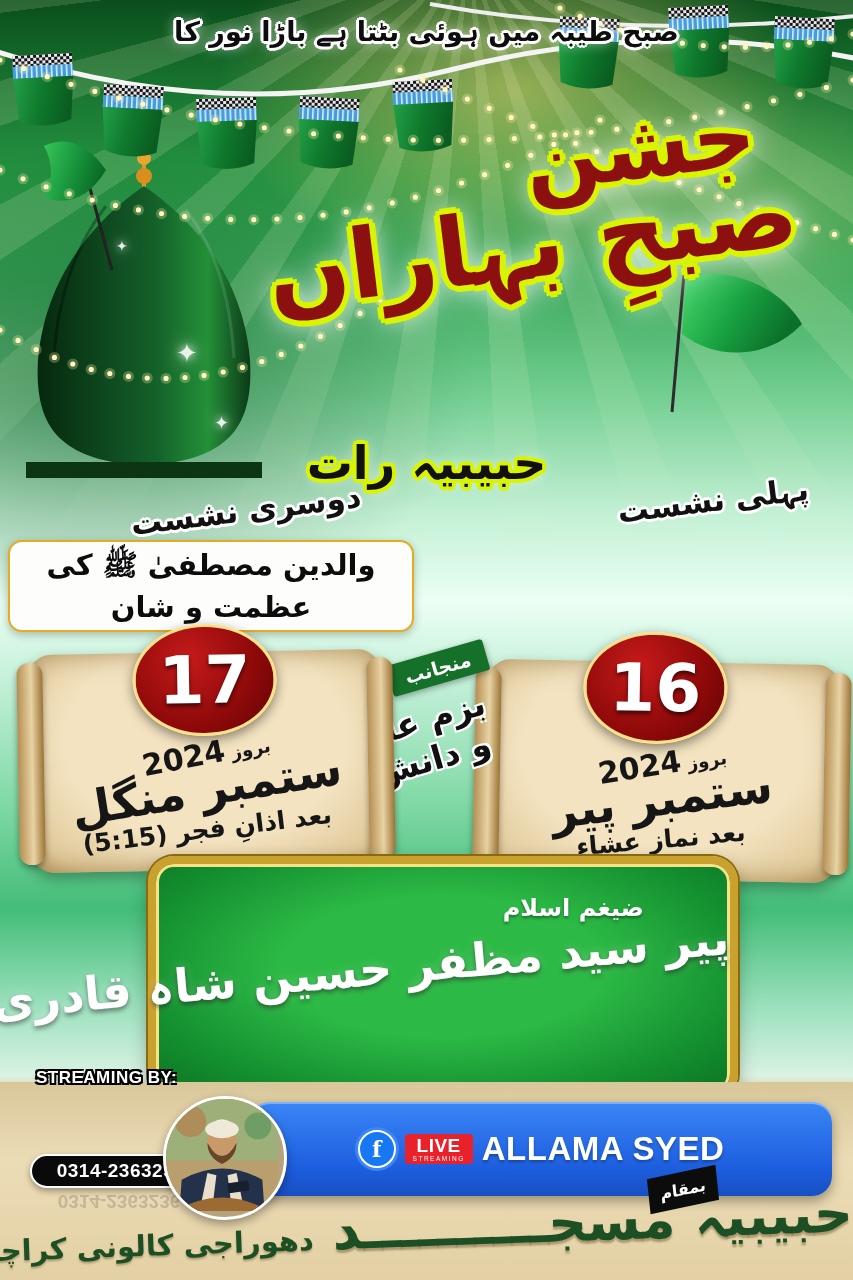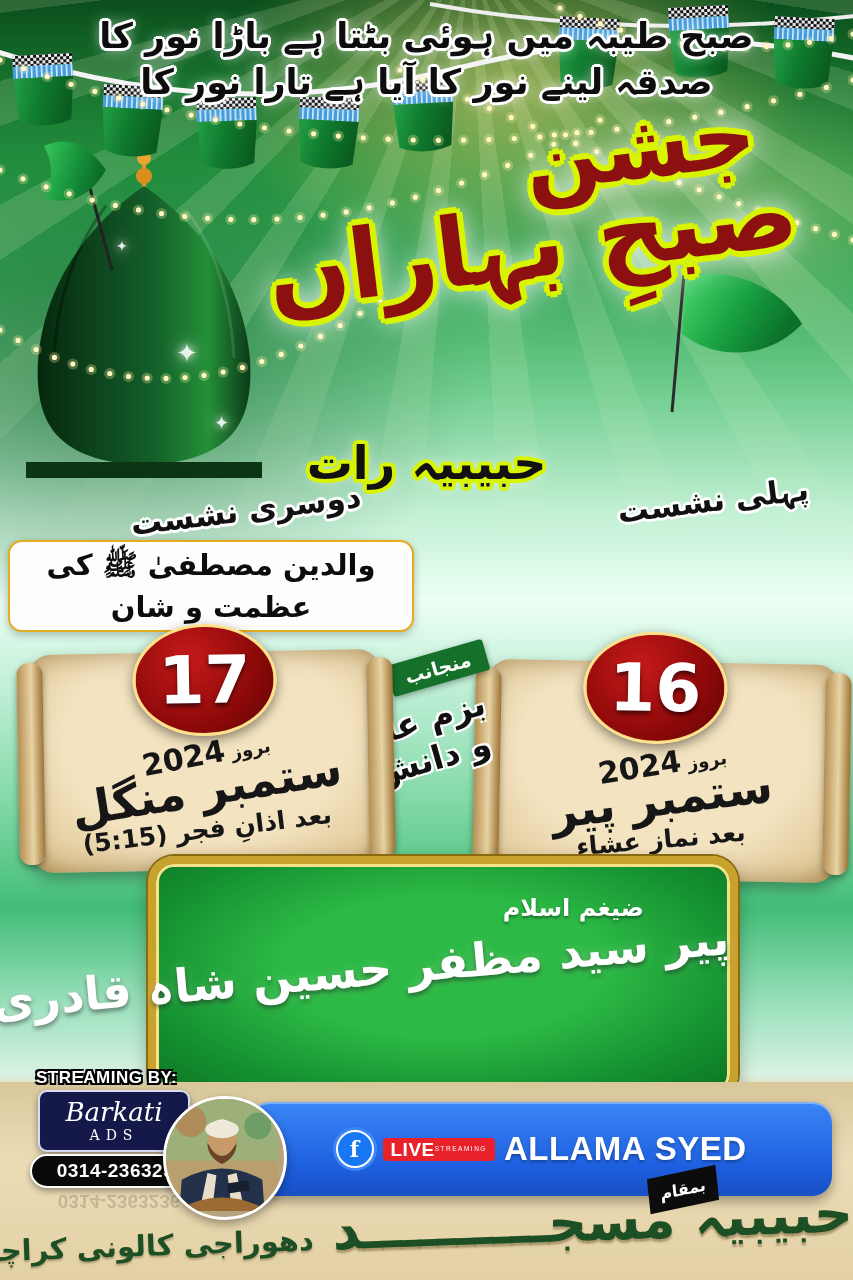--- a/index.html
+++ b/index.html
@@ -15,21 +15,21 @@
       radial-gradient(ellipse 300px 200px at 88% 16%, rgba(255,236,160,.30), transparent 70%),
       radial-gradient(ellipse 500px 320px at 12% 30%, rgba(6,60,22,.45), transparent 75%);}
   .rays{height:560px;background:repeating-conic-gradient(from 55deg at 55% -8%,
       rgba(255,255,215,.14) 0deg 5deg, rgba(255,255,215,0) 5deg 13deg);
       -webkit-mask-image:linear-gradient(180deg,#000 55%,transparent);mask-image:linear-gradient(180deg,#000 55%,transparent);}
   svg.deco{position:absolute;pointer-events:none;}
   .sparkle{position:absolute;color:#fff;pointer-events:none;
     text-shadow:0 0 8px #fff,0 0 18px #ffe;opacity:.9;}
   
   .rtl{direction:rtl;}
-  .verse{position:absolute;width:100%;text-align:center;font-weight:bold;font-size:35px;color:#0d0d0d;
+  .verse{position:absolute;width:100%;text-align:center;font-weight:bold;font-size:27px;color:#0d0d0d;
     text-shadow:-2px -2px 0 #fff,2px -2px 0 #fff,-2px 2px 0 #fff,2px 2px 0 #fff,0 3px 0 #fff,0 -3px 0 #fff,3px 0 0 #fff,-3px 0 0 #fff,0 0 14px rgba(255,255,255,.95);}
   .title{position:absolute;left:235px;top:116px;width:585px;transform:rotate(-7deg);}
   .ttl{font-weight:bold;color:#8c1010;line-height:1.05;
     text-shadow:-4px -4px 0 #d9f400,4px -4px 0 #d9f400,-4px 4px 0 #d9f400,4px 4px 0 #d9f400,-6px 0 0 #d9f400,6px 0 0 #d9f400,0 -6px 0 #d9f400,0 6px 0 #d9f400,0 0 24px rgba(255,255,255,.95),0 0 44px rgba(255,255,255,.7);}
   .ttl-jashn{font-size:88px;text-align:right;padding-right:58px;}
   .ttl-subah{font-size:96px;text-align:center;margin-top:-14px;}
   .bari{position:absolute;top:436px;width:100%;text-align:center;font-size:46px;font-weight:bold;color:#111;
     text-shadow:-3px -3px 0 #d9f400,3px -3px 0 #d9f400,-3px 3px 0 #d9f400,3px 3px 0 #d9f400,0 4px 0 #d9f400,0 -4px 0 #d9f400,4px 0 0 #d9f400,-4px 0 0 #d9f400,0 0 16px rgba(255,255,255,.9);}
   .sess-label{position:absolute;font-size:31px;font-weight:bold;color:#111;
     text-shadow:-2px -2px 0 #fff,2px -2px 0 #fff,-2px 2px 0 #fff,2px 2px 0 #fff,0 3px 0 #fff,0 -3px 0 #fff,3px 0 0 #fff,-3px 0 0 #fff;}
@@ -96,21 +96,21 @@
     border:3px solid #fff;overflow:hidden;box-shadow:0 4px 10px rgba(0,0,0,.35);z-index:4;background:#b6a27c;}
   .livebar{position:absolute;left:250px;top:1102px;width:582px;height:94px;border-radius:20px;
     background:linear-gradient(180deg,#3b86f7,#1d5ede 70%,#1850c4);
     box-shadow:0 5px 12px rgba(0,0,0,.35), inset 0 2px 0 rgba(255,255,255,.35);
     display:flex;flex-direction:column;align-items:center;justify-content:center;color:#fff;
     font-family:"Liberation Sans",sans-serif;}
   .lb-row1{display:flex;align-items:center;gap:9px;}
   .fbicon{width:34px;height:34px;border-radius:50%;background:#1877f2;border:2px solid #fff;
     box-shadow:0 0 0 3px #3b86f7;display:flex;align-items:center;justify-content:center;
     font-family:"DejaVu Serif",serif;font-weight:bold;font-size:22px;color:#fff;}
-  .livebadge{background:#e8212b;border-radius:4px;padding:2px 8px;display:flex;flex-direction:row;
+  .livebadge{background:#e8212b;border-radius:4px;padding:2px 8px;display:flex;flex-direction:column;
     align-items:center;line-height:1;}
   .livebadge .lv{font-size:19px;font-weight:bold;letter-spacing:.5px;}
   .livebadge .st{font-size:6.5px;letter-spacing:1.5px;margin-top:1px;}
   .lb-name1{font-size:33px;font-weight:bold;letter-spacing:.5px;text-shadow:0 2px 3px rgba(0,0,0,.3);}
   .lb-name2{font-size:37px;font-weight:bold;letter-spacing:.5px;margin-top:1px;text-shadow:0 2px 3px rgba(0,0,0,.3);}
   .venue{position:absolute;left:0;top:1196px;width:100%;text-align:center;transform:rotate(-2deg);
     color:#1d4f24;direction:rtl;white-space:nowrap;}
   .venue .masjid{font-size:54px;font-weight:bold;text-shadow:0 3px 2px rgba(60,40,0,.35);}
   .venue .addr{font-size:29px;font-weight:bold;margin-right:14px;text-shadow:0 2px 2px rgba(60,40,0,.3);}
   .venue-badge{position:absolute;left:648px;top:1172px;transform:rotate(-12deg) skewX(-6deg);
@@ -456,21 +456,20 @@
       <circle cx="853" cy="34" r="5.5" fill="rgba(255,240,160,.28)"></circle>
       <circle cx="853" cy="34" r="2.6" fill="#fff6c2"></circle>
     </svg>
 
   <span class="sparkle" style="left:176px;top:338px;font-size:26px;">✦</span>
   <span class="sparkle" style="left:318px;top:296px;font-size:16px;">✦</span>
   <span class="sparkle" style="left:116px;top:238px;font-size:14px;">✦</span>
   <span class="sparkle" style="left:214px;top:412px;font-size:18px;">✦</span>
 
   <div class="verse rtl" style="top:16px;">صبح طیبہ میں ہوئی بٹتا ہے باڑا نور کا</div>
-  <div class="verse rtl" style="top:62px;">صدقہ لینے نور کا آیا ہے تارا نور کا</div>
 
   <div class="title rtl">
     <div class="ttl ttl-jashn">جشن</div>
     <div class="ttl ttl-subah">صبحِ بہاراں</div>
   </div>
   <div class="bari rtl">حبیبیہ رات</div>
 
   <div class="sess-label rtl" style="right:44px;top:482px;transform:rotate(-7deg);">پہلی نشست</div>
 
   <div class="sess-label rtl" style="left:130px;top:492px;transform:rotate(-7deg);">دوسری نشست</div>
@@ -510,24 +509,20 @@
   </div>
 
   <div class="banner">
     <div class="honorific rtl">ضیغم اسلام</div>
     <div class="speaker-name rtl">پیر سید مظفر حسین شاہ قادری</div>
   </div>
 
   <div class="bottom-bg"></div>
 
   <div class="designed">STREAMING BY:</div>
-  <div class="brandbox">
-    <div class="brand">Barkati</div>
-    <div class="brand-sub">ADS</div>
-  </div>
   <div class="phone">0314-2363236</div>
   <div class="phone-refl">0314-2363236</div>
 
   <div class="photo">
     <svg width="112" height="112" viewBox="0 0 100 100">
       <rect width="100" height="100" fill="#b99e6e"></rect>
       <rect width="100" height="55" fill="#9db07a"></rect>
       <circle cx="22" cy="20" r="14" fill="#c06a3a" opacity=".5"></circle>
       <circle cx="82" cy="24" r="12" fill="#3f8a52" opacity=".5"></circle>
       <path d="M12,100 L14,72 Q50,52 86,72 L88,100 Z" fill="#23324a"></path>

